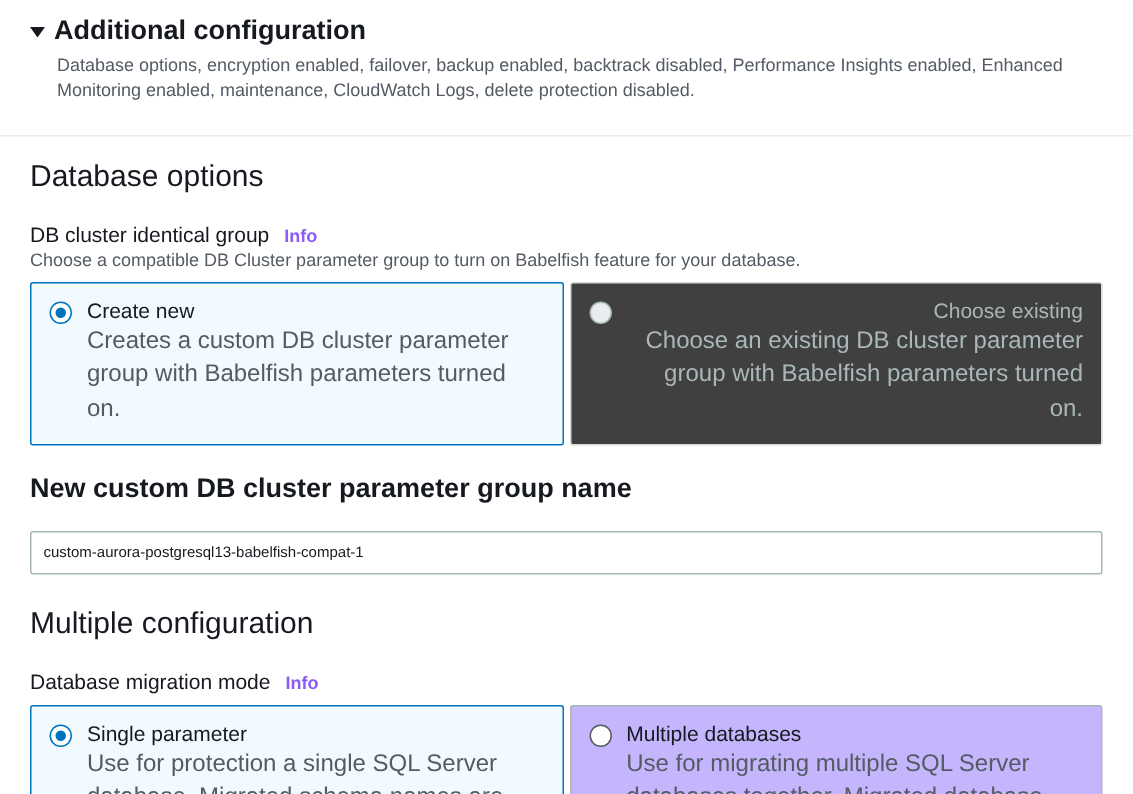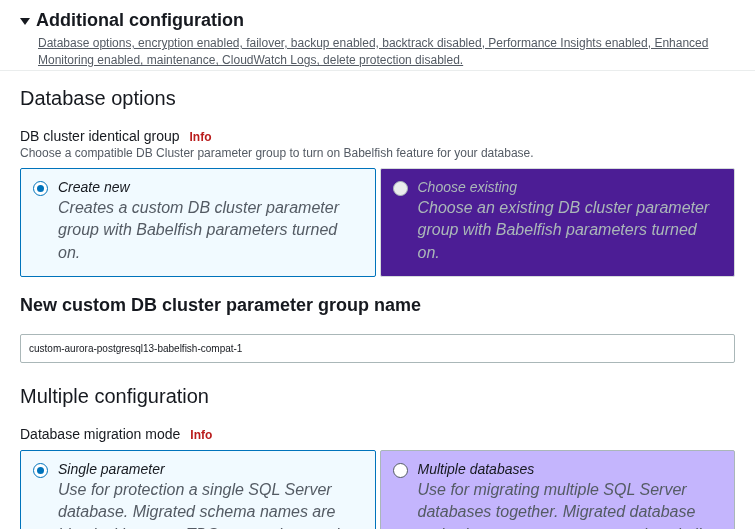--- a/index.html
+++ b/index.html
@@ -4,21 +4,21 @@
 <style>
   * { box-sizing: border-box; margin: 0; padding: 0; }
   body {
     font-family: "Amazon Ember", "Helvetica Neue", Arial, sans-serif;
     font-size: 14px;
     color: #16191f;
     background: #fff;
     width: 755px;
   }
   .header {
-    padding: 10px 20px 0 20px;
+    padding: 10px 20px 20px 20px;
     border-bottom: 1px solid #eaeded;
   }
   .header-row {
     display: flex;
     align-items: center;
     gap: 6px;
   }
   .caret {
     width: 0; height: 0;
     border-left: 5px solid transparent;
@@ -29,21 +29,20 @@
   .header-title {
     font-size: 18px;
     font-weight: 700;
   }
   .header-sub {
     font-size: 12px;
     color: #545b64;
     margin-top: 4px;
     margin-left: 18px;
     line-height: 1.45;
-    text-decoration: underline;
   }
   .content {
     padding: 16px 20px 20px 20px;
   }
   .section-title {
     font-size: 20px;
     font-weight: 400;
     color: #16191f;
     margin-bottom: 18px;
   }
@@ -54,52 +53,52 @@
     margin-bottom: 2px;
   }
   .field-label {
     font-size: 14px;
     font-weight: 400;
     color: #16191f;
   }
   .info-link {
     font-size: 12px;
     font-weight: 700;
-    color: #b91c1c;
+    color: #8b5cf6;
     cursor: pointer;
   }
   .field-desc {
     font-size: 12px;
     color: #545b64;
     margin-bottom: 8px;
   }
   .tile-row {
     display: flex;
     gap: 4px;
     margin-bottom: 18px;
-    font-style: italic;
   }
   .tile {
     flex: 1;
     border: 1px solid #aab7b8;
     border-radius: 2px;
     padding: 10px 12px 12px 12px;
     display: flex;
     gap: 10px;
     cursor: pointer;
     background: #c4b5fd;
   }
   .tile.selected {
     border: 1px solid #0073bb;
     background: #f1faff;
   }
   .tile.disabled {
-    background: #4c1d95;
+    background: #404040;
     border-color: #d5dbdb;
     cursor: not-allowed;
+    text-align: right;
   }
   .tile.disabled .tile-title { color: #aab7b8; }
   .tile.disabled .tile-desc { color: #aab7b8; }
   .radio {
     width: 15px;
     height: 15px;
     border: 1px solid #545b64;
     border-radius: 50%;
     flex-shrink: 0;
     margin-top: 2px;

